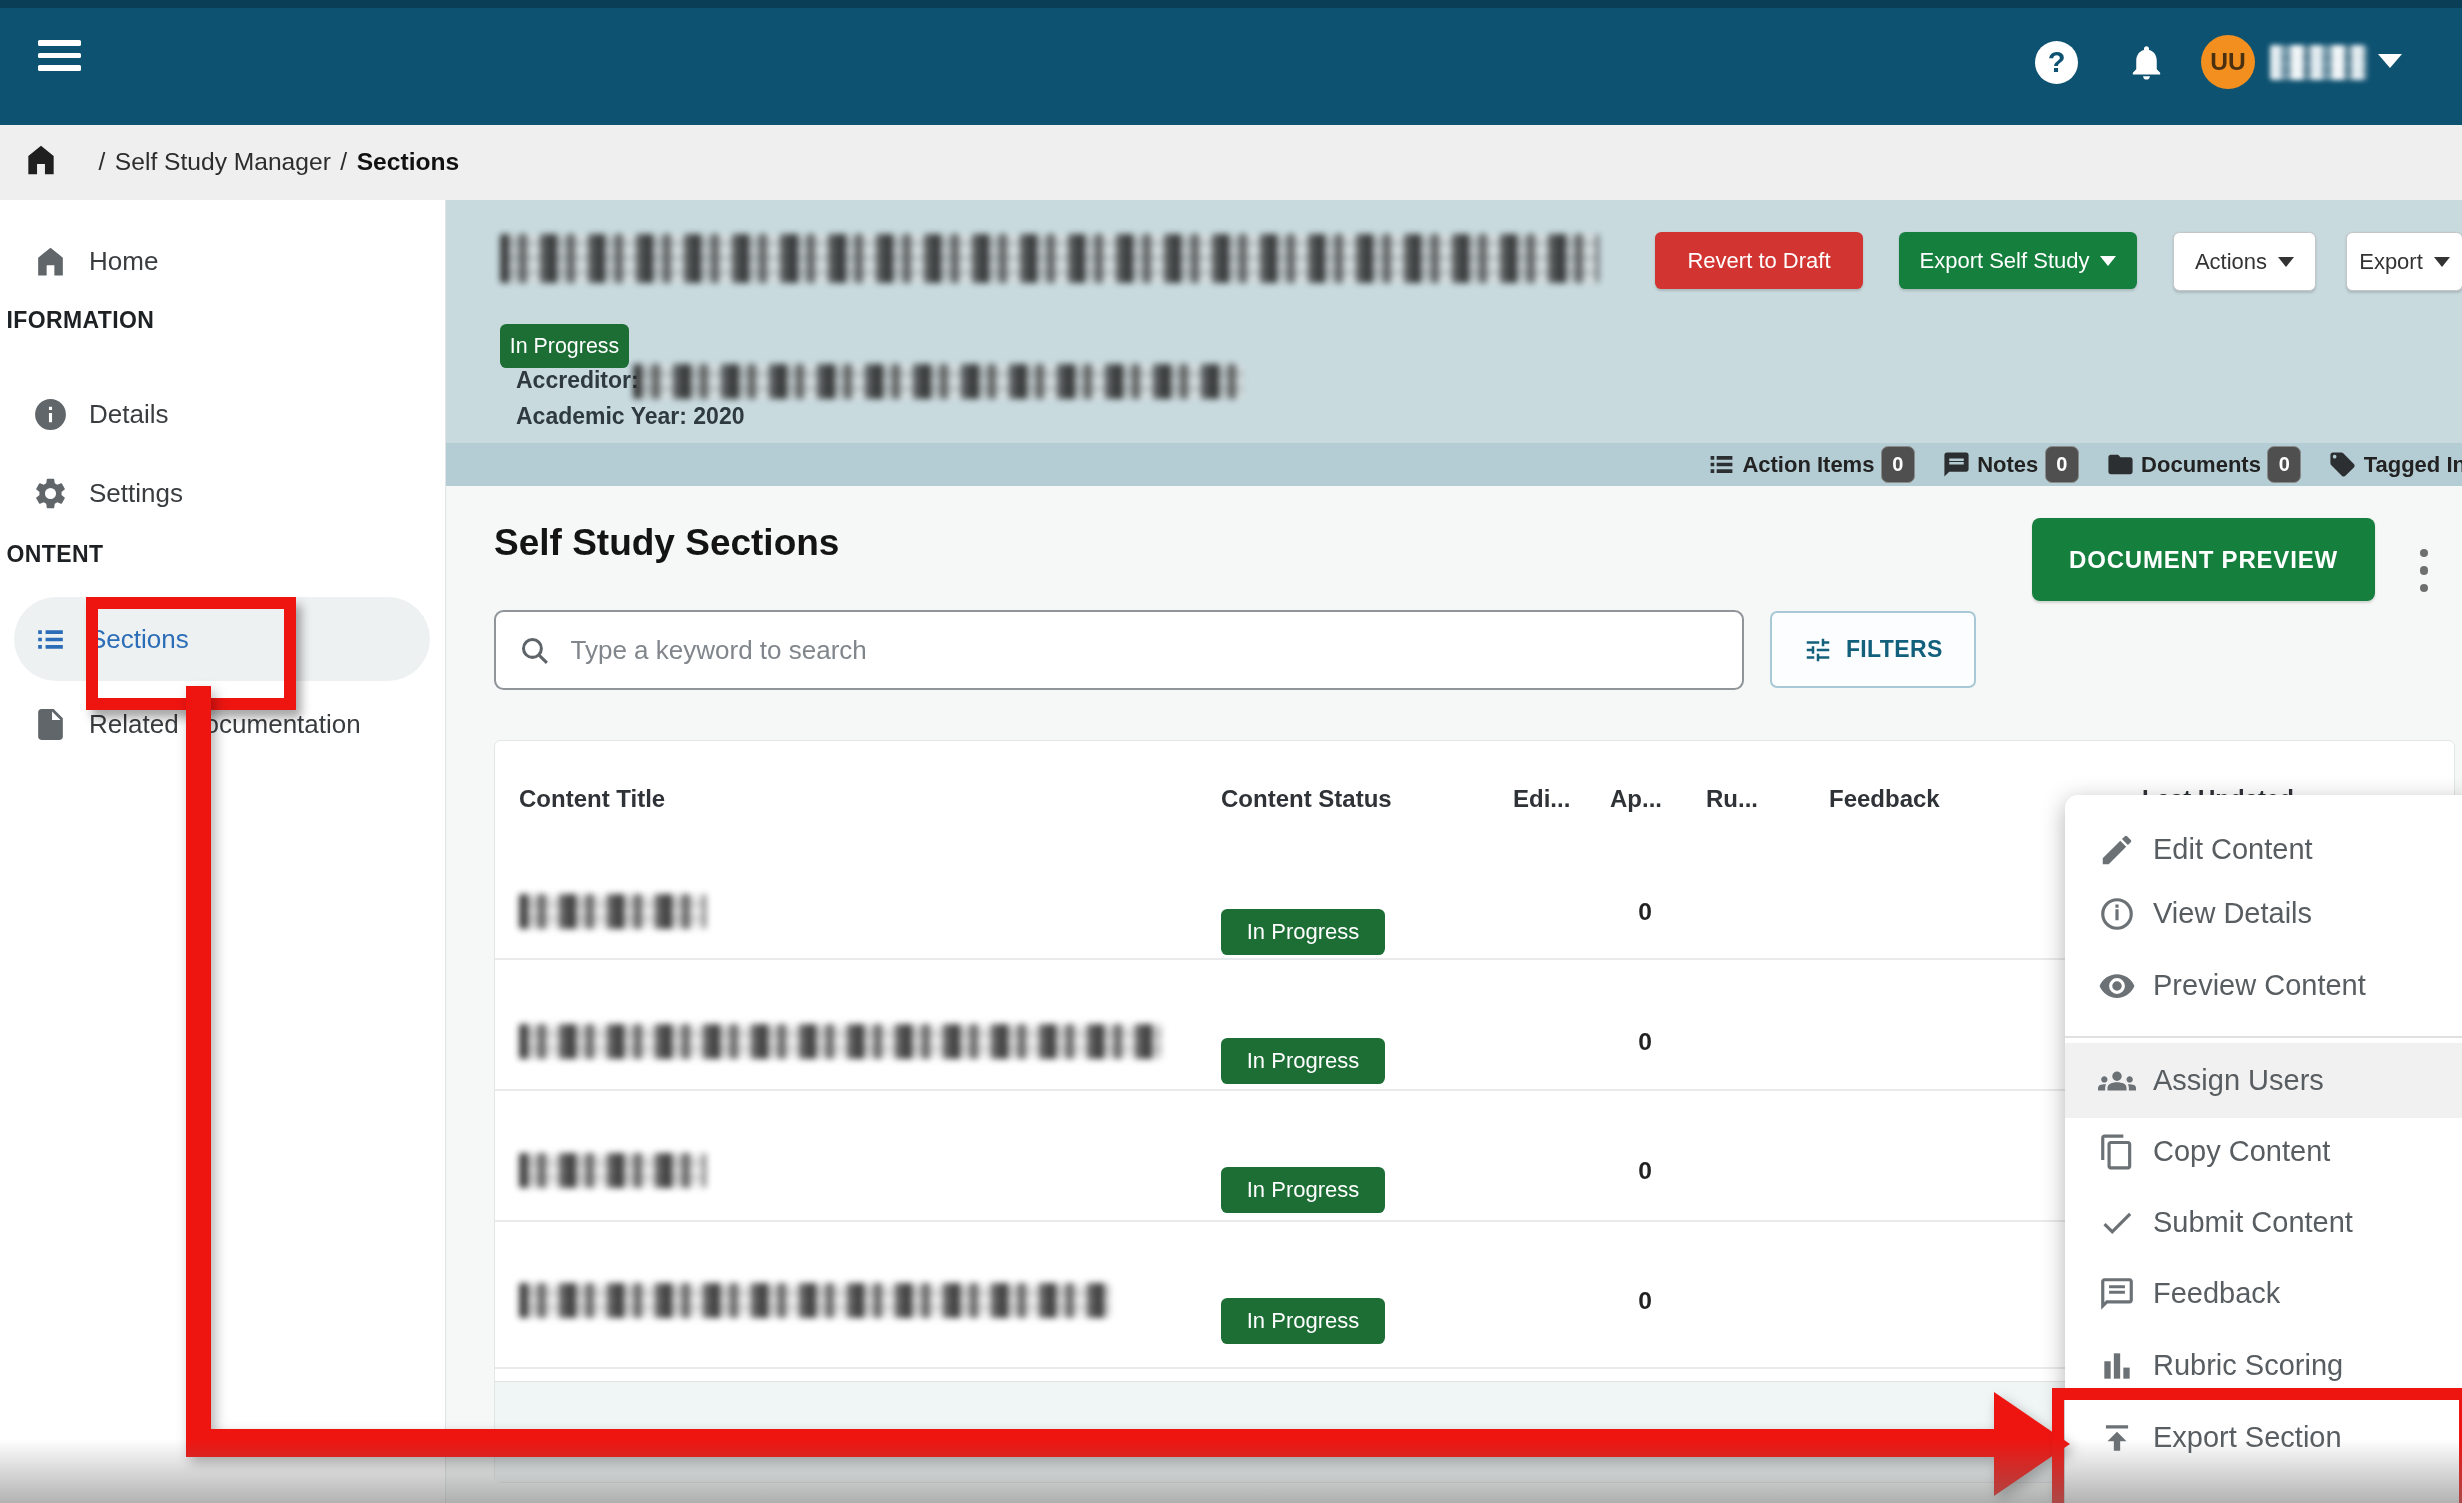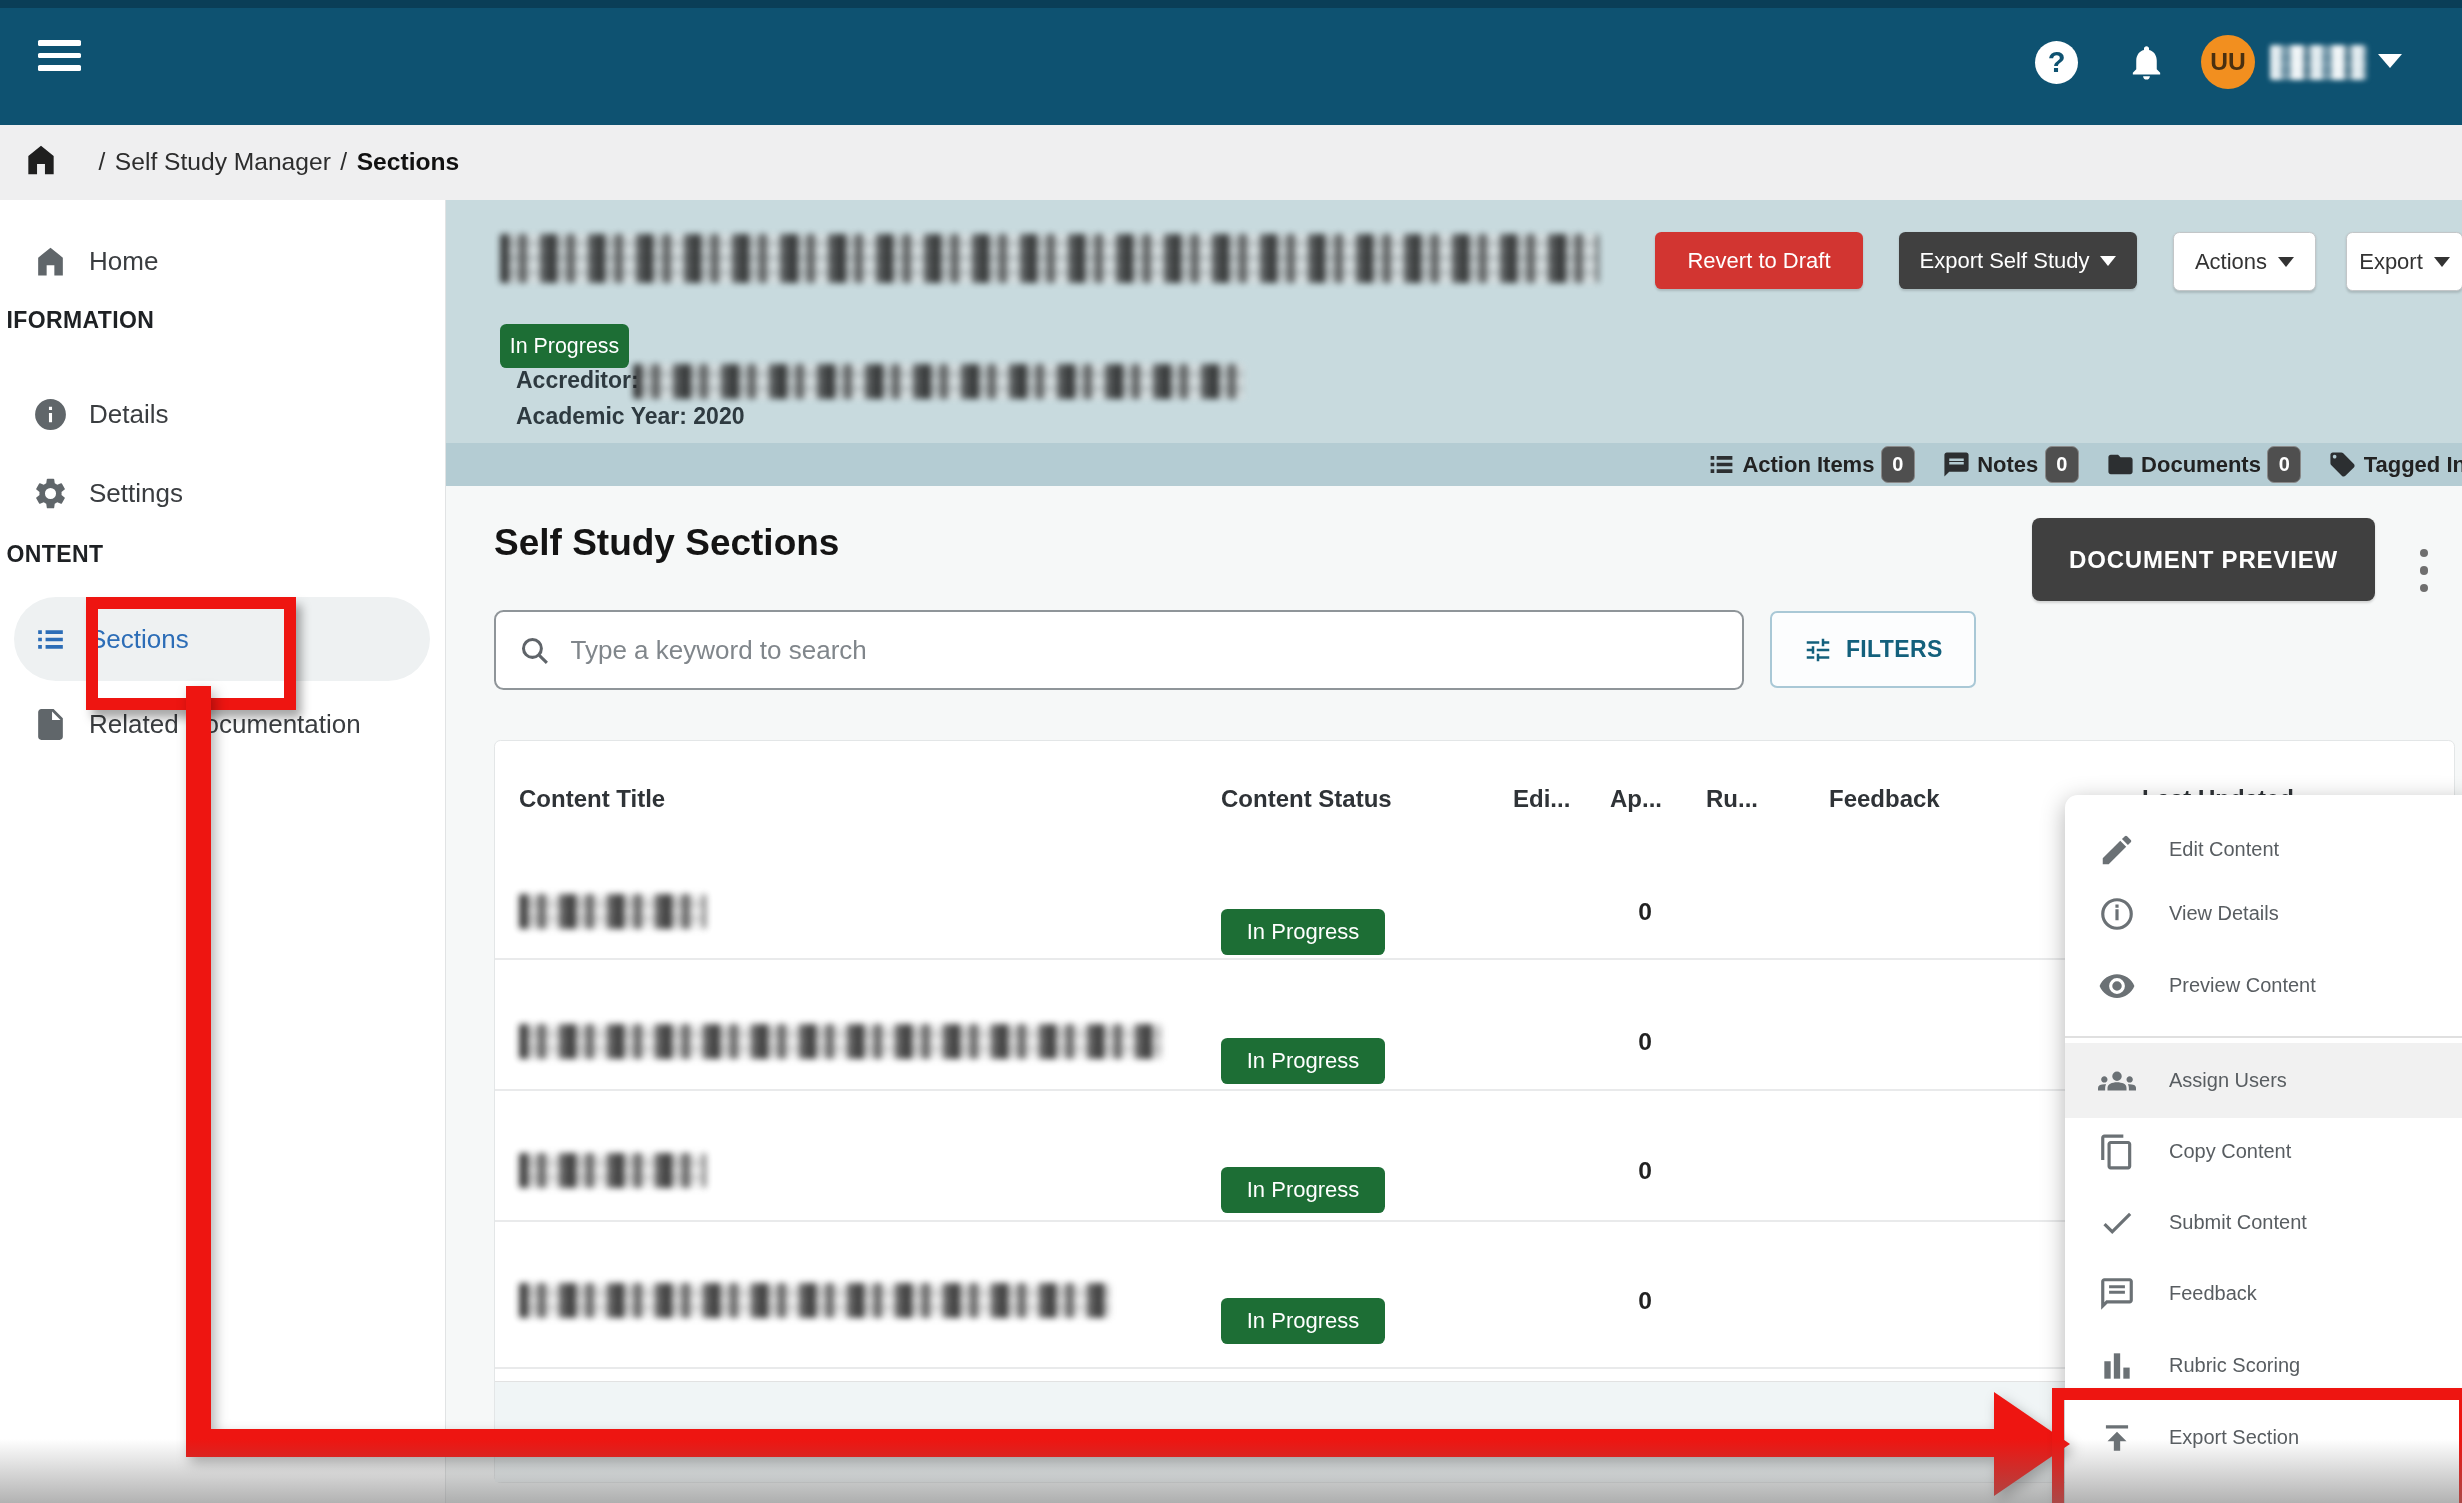--- a/index.html
+++ b/index.html
@@ -42,21 +42,21 @@
   .badge-green{background:#1d6e35;color:#fff;border-radius:6.4px;display:flex;align-items:center;justify-content:center;margin-top:20px;}
   .hdr-badge{left:500px;top:304px;width:129px;height:44px;font-size:21.4px;}
   .hdr-line{font-size:23px;font-weight:700;color:#2e3a40;margin-left:16px;}
   .accreditor-lbl{left:500px;top:367px;}
   .accreditor-redact{left:633px;top:364px;width:611px;height:35px;}
   .academic{left:500px;top:403px;}
 
   .btn{position:absolute;height:57px;border-radius:6.4px;display:flex;align-items:center;justify-content:center;
        font-size:22px;cursor:pointer;box-shadow:0 1.6px 2.4px rgba(0,0,0,.15);}
   .btn-red{background:#d23531;color:#fff;}
-  .btn-teal{background:#404040;color:#fff;}
+  .btn-teal{background:#15803d;color:#fff;}
   .btn-white{background:#fff;color:#333;border:1.6px solid #c3c6c8;}
   .caret-d{display:inline-block;width:0;height:0;border-left:8.7px solid transparent;border-right:8.7px solid transparent;border-top:10.3px solid currentColor;margin-left:11px;}
 
   
   .stats{left:1707px;top:443px;width:794px;height:43px;display:flex;align-items:center;gap:27px;}
   .stat{display:flex;align-items:center;gap:6.4px;cursor:pointer;}
   .stat .st-ico{width:29px;height:29px;color:#2c2f31;}
   .stat .st-lbl{font-size:22px;font-weight:700;color:#222;white-space:nowrap;}
   .count-badge{min-width:32px;height:35px;background:#4f4f4f;border:1.6px solid #8a8a8a;border-radius:7.1px;color:#fff;
     font-size:20px;font-weight:bold;display:flex;align-items:center;justify-content:center;}
@@ -83,21 +83,21 @@
   .cell-redact{position:absolute;height:35px;}
   .row-badge{position:absolute;left:726px;width:164px;height:46px;font-size:22px;}
   .cell-num{position:absolute;left:1126px;width:48px;text-align:center;font-size:24.6px;font-weight:700;color:#222;}
   .card-footer{position:absolute;left:0;top:640px;width:1956px;height:100px;background:#f0f5f6;border-top:1.6px solid #e2e2e2;}
 
   
   .menu{left:2065px;top:795px;width:410px;height:724px;background:#fff;border-radius:12.7px;
     box-shadow:0 6.4px 24px rgba(0,0,0,.3);z-index:30;}
   .menu-item{position:absolute;left:0;width:410px;height:71px;display:flex;align-items:center;cursor:pointer;}
   .menu-item .mi-icon{position:absolute;left:33px;width:38px;height:38px;color:#6b7175;}
-  .menu-item .mi-label{position:absolute;left:104px;font-size:20px;color:#585d61;}
+  .menu-item .mi-label{position:absolute;left:88px;font-size:29px;color:#585d61;}
   .menu-div{position:absolute;left:0;top:241px;width:410px;height:1.6px;background:#e0e0e0;}
   .menu-hover{position:absolute;left:0;top:248px;width:410px;height:75px;background:#f1f1f1;}
 
   
   .anno{z-index:40;pointer-events:none;}
   .anno-box{border:12px solid #ee1511;box-shadow:6.4px 8px 9.5px rgba(0,0,0,.35);}
   .box-sections{left:86px;top:597px;width:186px;height:89px;}
   .box-export{left:2052px;top:1388px;width:395px;height:110px;}
   .arrow-wrap{left:0;top:0;width:2462px;height:1503px;filter:drop-shadow(4.8px 6.4px 6.4px rgba(0,0,0,.30));}
   .arrow-v{position:absolute;left:186px;top:686px;width:24.6px;height:754px;background:#ee1511;}

